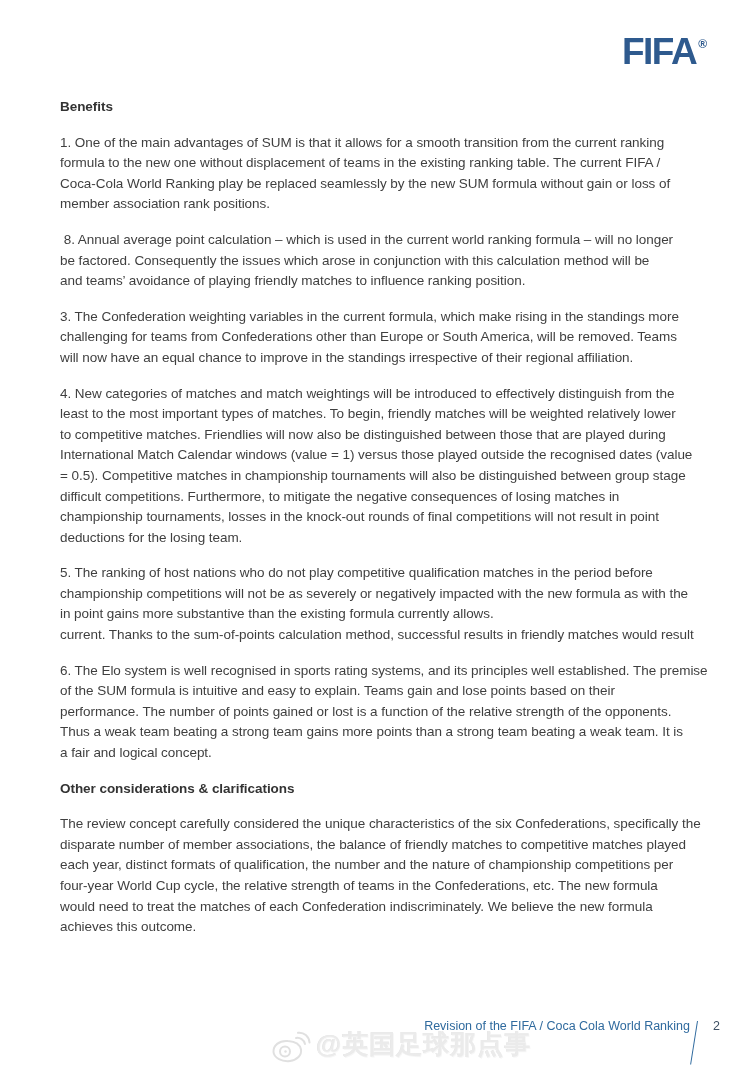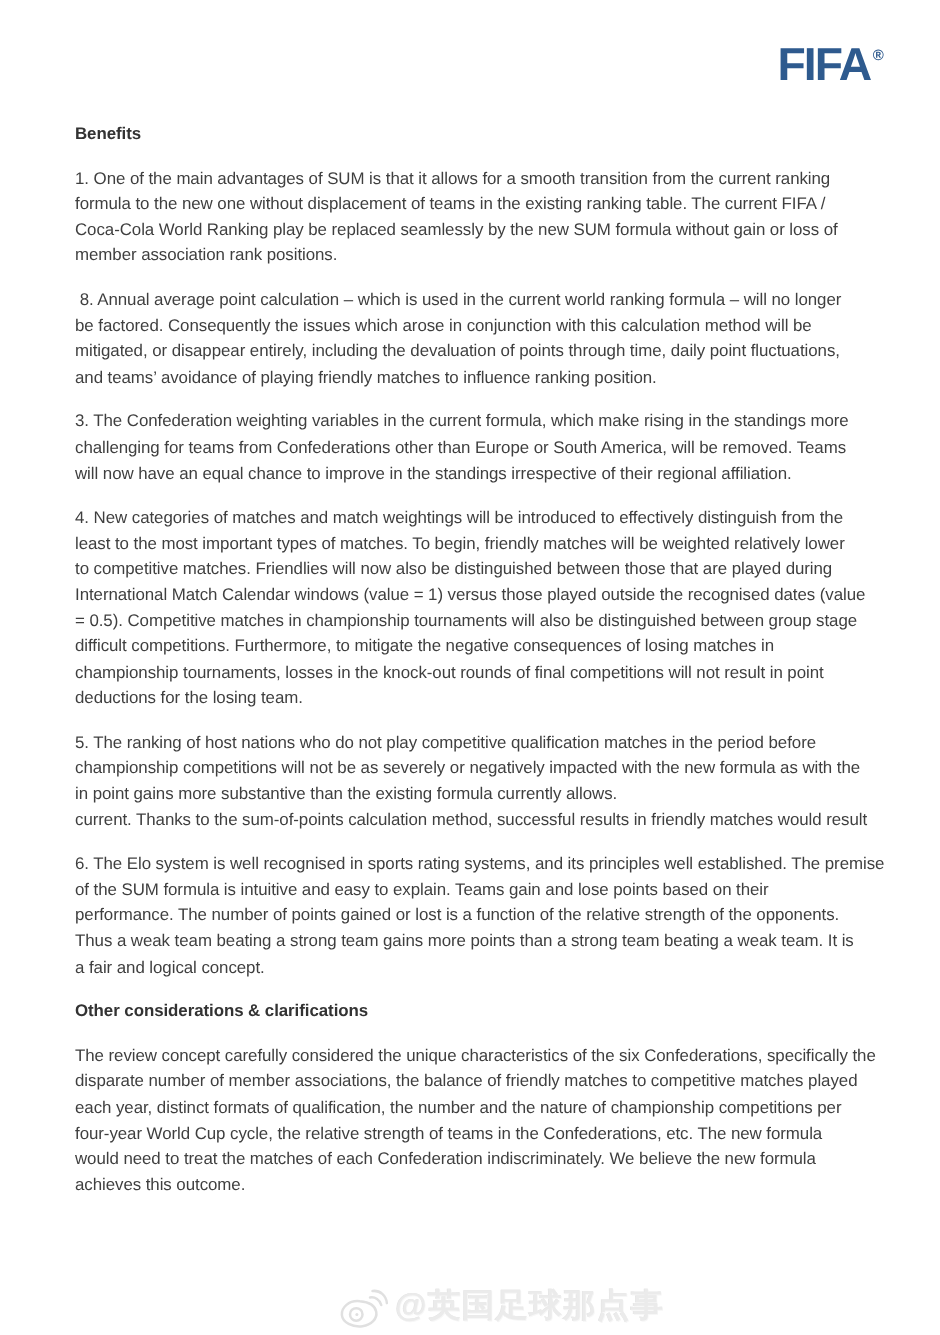--- a/index.html
+++ b/index.html
@@ -107,21 +107,20 @@
       <div class="section-heading">Benefits</div>
       <div class="paragraph">
         <div class="line">1. One of the main advantages of SUM is that it allows for a smooth transition from the current ranking</div>
         <div class="line">formula to the new one without displacement of teams in the existing ranking table. The current FIFA /</div>
         <div class="line">Coca-Cola World Ranking play be replaced seamlessly by the new SUM formula without gain or loss of</div>
         <div class="line">member association rank positions.</div>
       </div>
       <div class="paragraph">
         <div class="line"> 8. Annual average point calculation – which is used in the current world ranking formula – will no longer</div>
         <div class="line">be factored. Consequently the issues which arose in conjunction with this calculation method will be</div>
-        <div class="line">mitigated, or disappear entirely, including the devaluation of points through time, daily point fluctuations,</div>
         <div class="line">and teams’ avoidance of playing friendly matches to influence ranking position.</div>
       </div>
       <div class="paragraph">
         <div class="line">3. The Confederation weighting variables in the current formula, which make rising in the standings more</div>
         <div class="line">challenging for teams from Confederations other than Europe or South America, will be removed. Teams</div>
         <div class="line">will now have an equal chance to improve in the standings irrespective of their regional affiliation.</div>
       </div>
       <div class="paragraph">
         <div class="line">4. New categories of matches and match weightings will be introduced to effectively distinguish from the</div>
         <div class="line">least to the most important types of matches. To begin, friendly matches will be weighted relatively lower</div>
@@ -149,20 +148,25 @@
       <div class="paragraph">
         <div class="line">The review concept carefully considered the unique characteristics of the six Confederations, specifically the</div>
         <div class="line">disparate number of member associations, the balance of friendly matches to competitive matches played</div>
         <div class="line">each year, distinct formats of qualification, the number and the nature of championship competitions per</div>
         <div class="line">four-year World Cup cycle, the relative strength of teams in the Confederations, etc. The new formula</div>
         <div class="line">would need to treat the matches of each Confederation indiscriminately. We believe the new formula</div>
         <div class="line">achieves this outcome.</div>
       </div>
     </main>
 
+  <div class="footer">
+    <span class="footer-title">Revision of the FIFA / Coca Cola World Ranking</span>
+    <span class="footer-slash"></span>
+    <span class="page-number">2</span>
+  </div>
 
   <div class="watermark">
     <span class="weibo-icon">
       <svg width="40" height="33" viewBox="0 0 40 33">
         <g fill="none" stroke="#e0e0e0" stroke-width="2" stroke-linecap="round">
           <path d="M17 10 C 8 9 2 15 2.5 21 C 3 27 11 31 19 30 C 26 29 31 24 30 18.5 C 29 13 23 10.5 17 10 Z"></path>
           <circle cx="14" cy="20.5" r="5"></circle>
           <circle cx="14.5" cy="20.5" r="1.2" fill="#e0e0e0" stroke="none"></circle>
           <path d="M25 7 C 29 6.2 33 9 34 13"></path>
           <path d="M27 1.8 C 33 1 38 5.5 38.5 11.5"></path>

